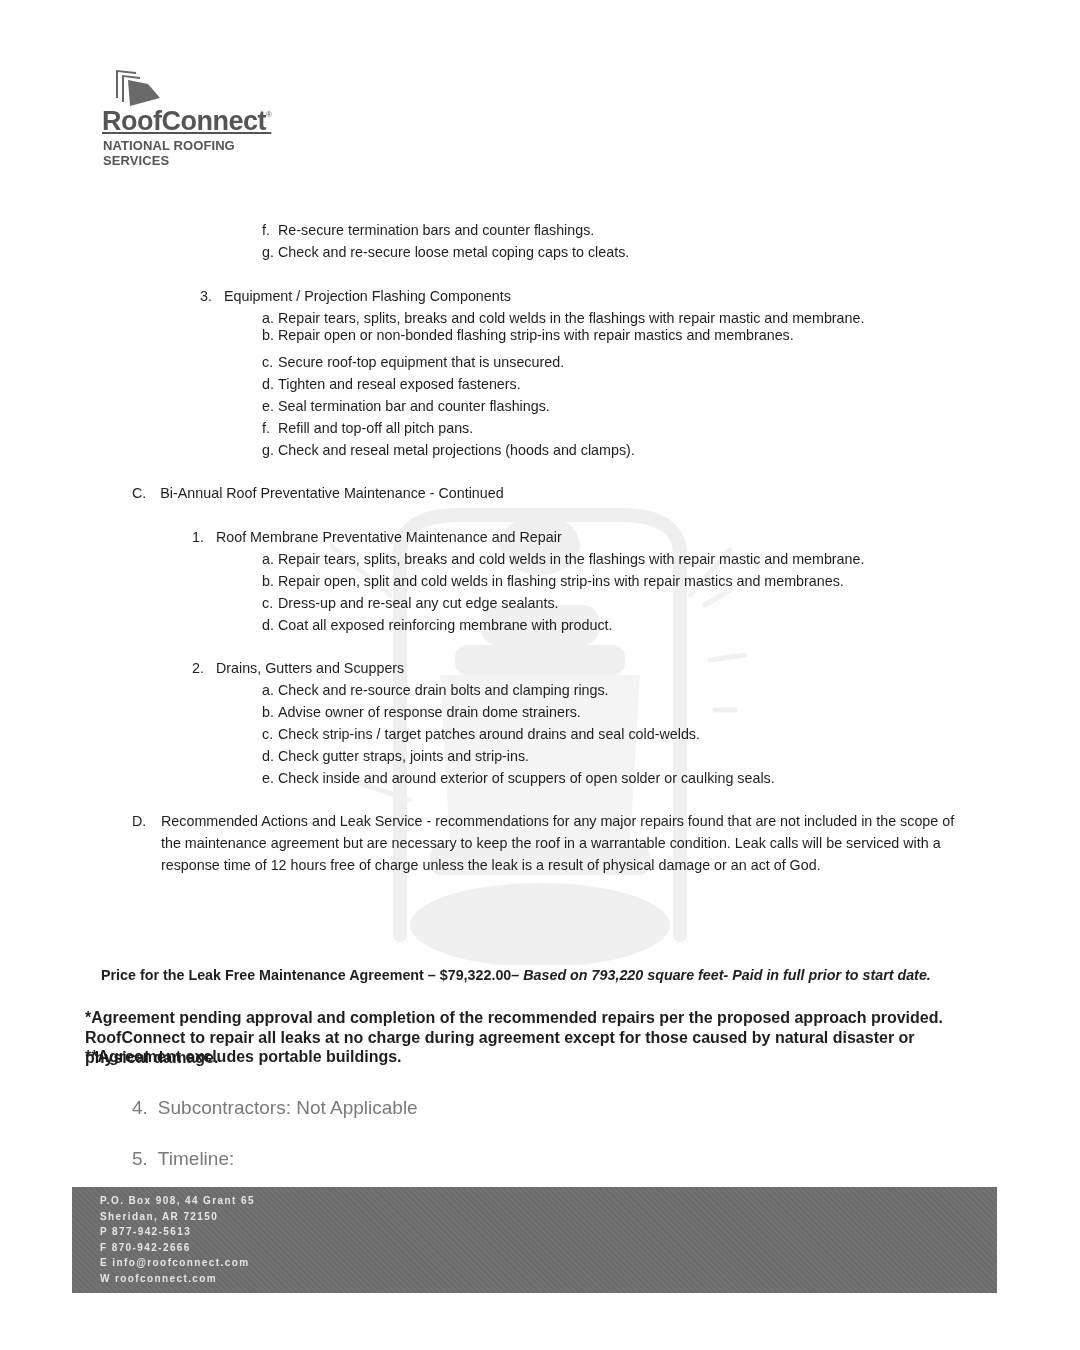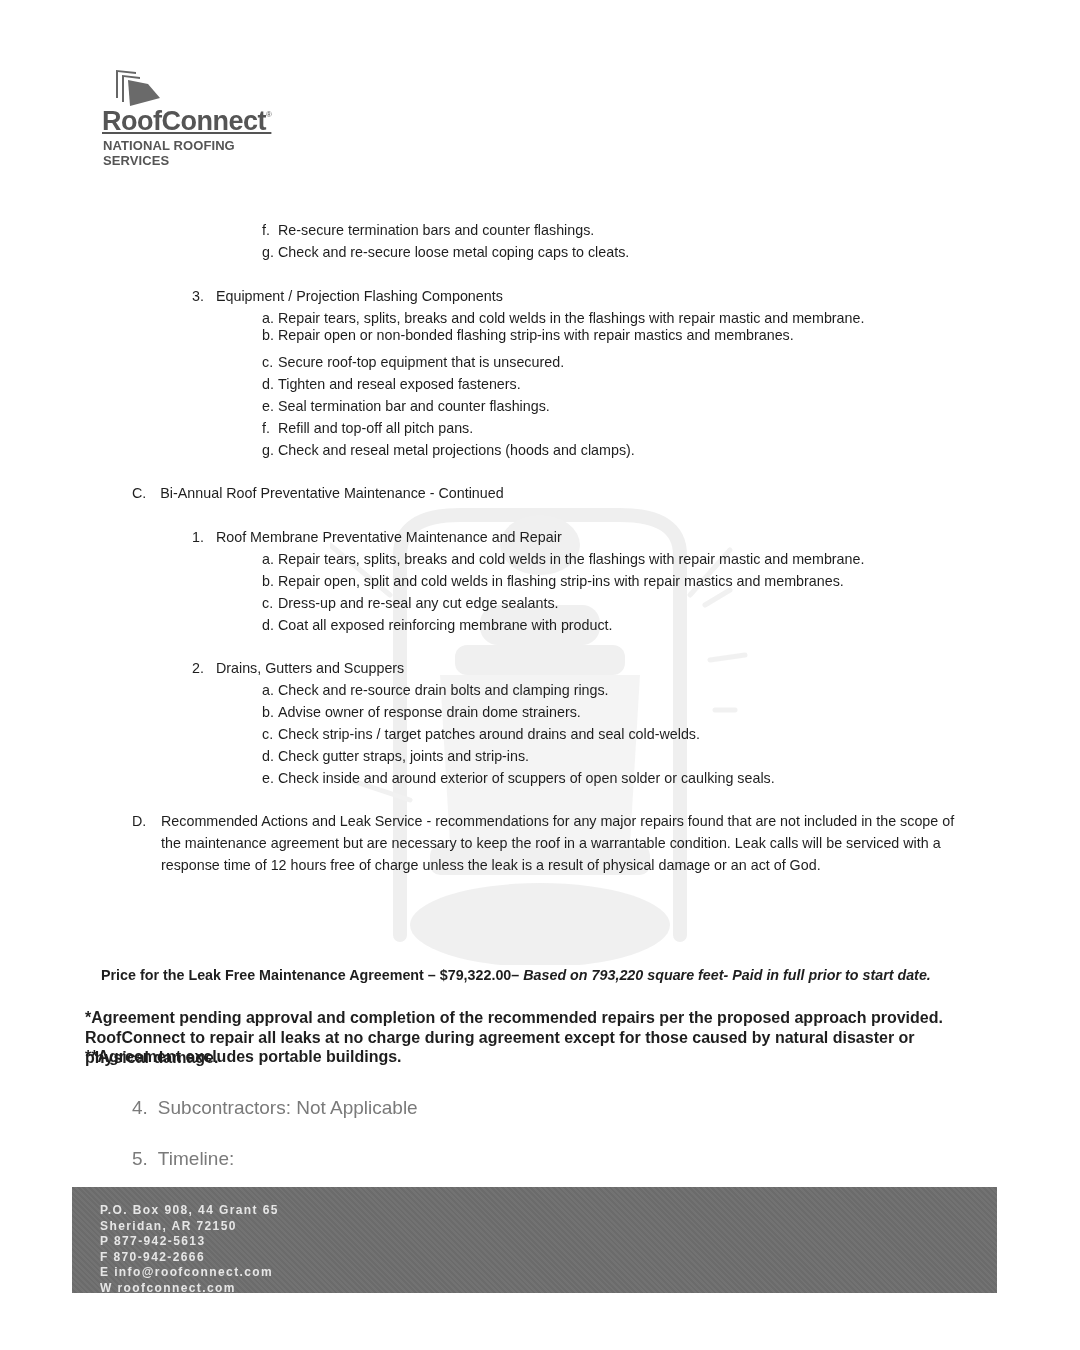--- a/index.html
+++ b/index.html
@@ -31,21 +31,21 @@
   .para-d { left: 161px; width: 805px; white-space: normal; line-height: 22px; }
 
   .section-heading { font-size: 19px; color: #7a7a7a; }
   .section-heading .u { text-decoration-color: #9a9a9a; }
 
   .footer {
     position: absolute; left: 72px; top: 1187px; width: 925px; height: 106px;
     background: #6e6e6e;
     background-image: repeating-linear-gradient(45deg, rgba(255,255,255,0.03) 0 2px, rgba(0,0,0,0.03) 2px 4px);
   }
-  .footer-lines { position: absolute; left: 28px; top: 16px; color: #e6e6e6; font-size: 12px; line-height: 15.5px; font-weight: bold; letter-spacing: 1.4px; }
+  .footer-lines { position: absolute; left: 28px; top: 6px; color: #e6e6e6; font-size: 10px; line-height: 15.5px; font-weight: bold; letter-spacing: 1.4px; }
   .footer-lines div { white-space: nowrap; }
 </style>
 </head>
 <body>
 
 <div class="logo">
   <svg class="logo-mark" viewBox="0 0 48 40">
     <polygon points="2,2 22,4 22,6 4,4 4,30 2,30" fill="#666"></polygon>
     <polygon points="8,7 26,9 26,11 10,9 10,34 8,34" fill="#666"></polygon>
     <polygon points="14,12 34,16 46,30 16,38" fill="#6a6a6a"></polygon>
@@ -74,21 +74,21 @@
     <line x1="20" y1="285" x2="80" y2="305"></line>
     <line x1="0" y1="50" x2="60" y2="100"></line>
   </g>
 </svg>
 
 <div class="doc">
 
   <div class="line sub-item" style="top:219px;"><span class="lbl">f.</span><span>Re-secure termination bars and counter flashings.</span></div>
   <div class="line sub-item" style="top:241px;"><span class="lbl">g.</span><span>Check and re-secure loose metal coping caps to cleats.</span></div>
 
-  <div class="line" style="left:192px; top:285px;"><span>3.</span><span style="display:inline-block;width:12px;"></span><span>Equipment / Projection Flashing Components</span></div>
+  <div class="line" style="left:200px; top:285px;"><span>3.</span><span style="display:inline-block;width:12px;"></span><span>Equipment / Projection Flashing Components</span></div>
   <div class="line sub-item" style="top:307px;"><span class="lbl">a.</span><span>Repair tears, splits, breaks and cold welds in the flashings with repair mastic and membrane.</span></div>
   <div class="line sub-item" style="top:324px;"><span class="lbl">b.</span><span>Repair open or non-bonded flashing strip-ins with repair mastics and membranes.</span></div>
   <div class="line sub-item" style="top:351px;"><span class="lbl">c.</span><span>Secure roof-top equipment that is unsecured.</span></div>
   <div class="line sub-item" style="top:373px;"><span class="lbl">d.</span><span>Tighten and reseal exposed fasteners.</span></div>
   <div class="line sub-item" style="top:395px;"><span class="lbl">e.</span><span>Seal termination bar and counter flashings.</span></div>
   <div class="line sub-item" style="top:417px;"><span class="lbl">f.</span><span>Refill and top-off all pitch pans.</span></div>
   <div class="line sub-item" style="top:439px;"><span class="lbl">g.</span><span>Check and reseal metal projections (hoods and clamps).</span></div>
 
   <div class="line" style="left:132px; top:482px;"><span>C.</span><span style="display:inline-block;width:14px;"></span><span class="u">Bi-Annual Roof Preventative Maintenance - Continued</span></div>
 

